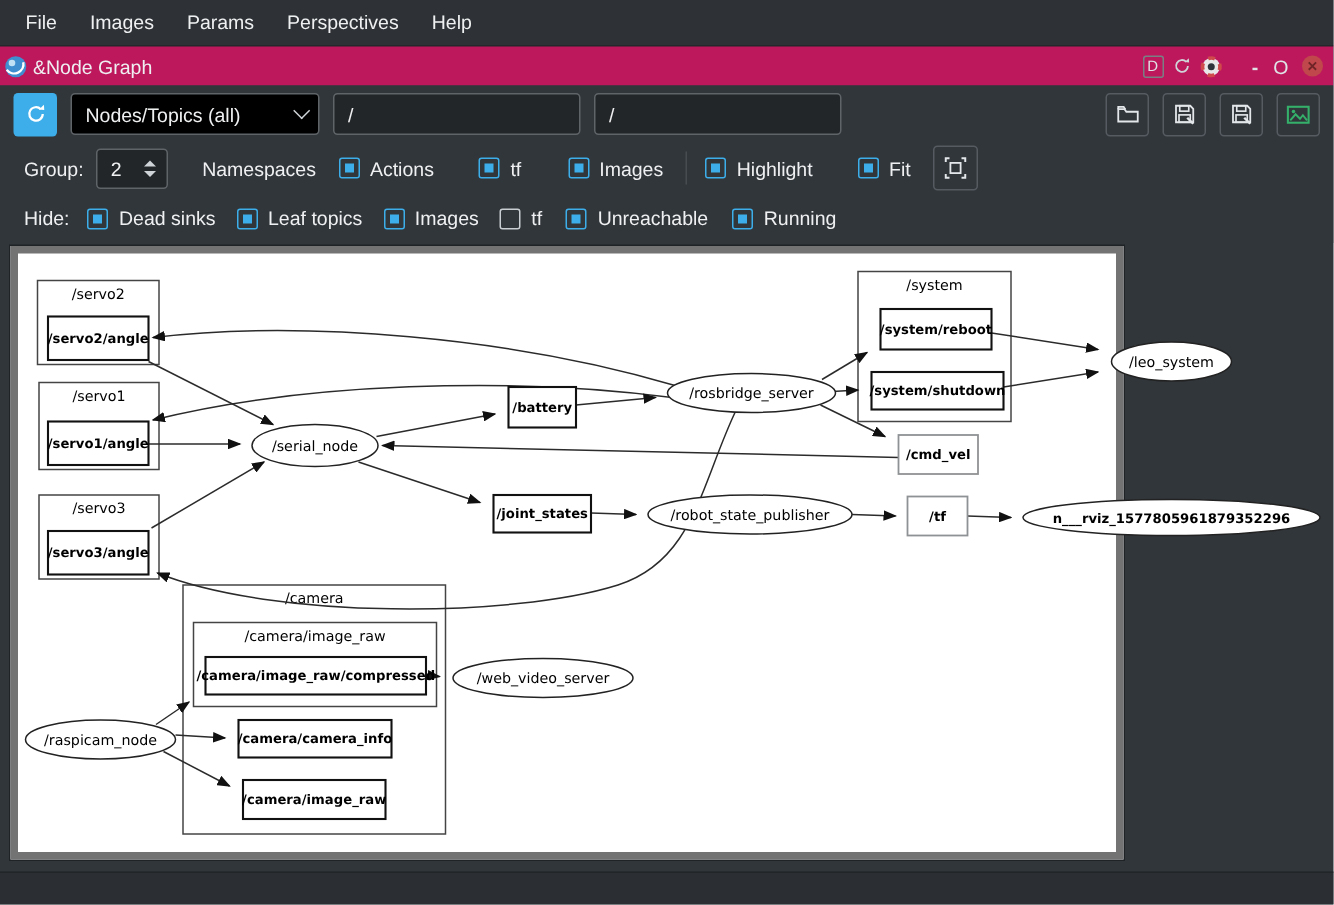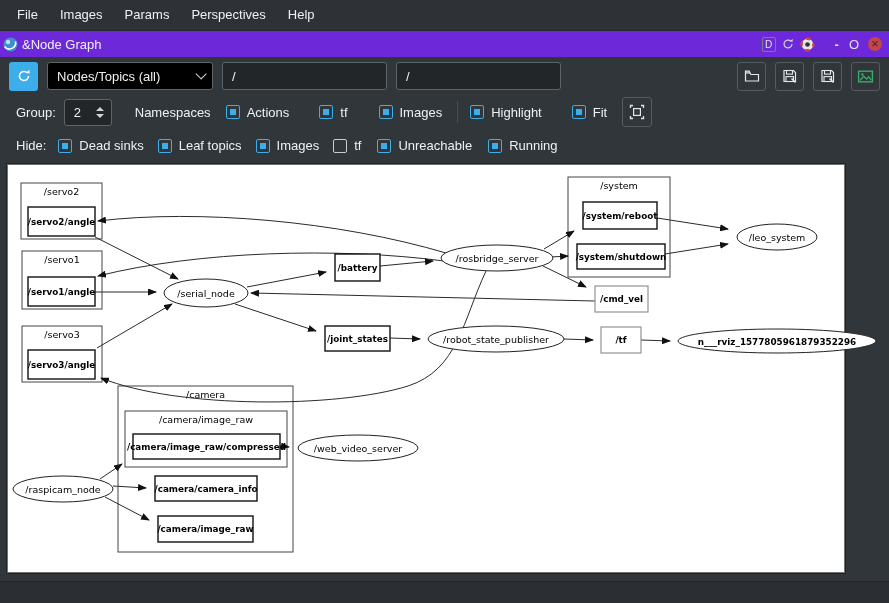--- a/index.html
+++ b/index.html
@@ -6,21 +6,21 @@
   html,body { margin:0; padding:0; }
   body {
     width:889px; height:603px; position:relative; overflow:hidden;
     background:#31363b; color:#eff0f1;
     font-family:"Liberation Sans", sans-serif; font-size:13px;
   }
   
   .menubar { height:30px; display:flex; align-items:center; background:#2e3236; padding-left:6px; }
   .menu-item { padding:0 11px; line-height:30px; cursor:default; }
   
-  .dock-titlebar { height:27px; display:flex; align-items:center; background:#6d28d9;
+  .dock-titlebar { height:27px; display:flex; align-items:center; background:#be185d;
     border-top:1px solid #24282b; padding:0 7px 0 3px; }
   .title-icon { width:15px; height:15px; display:inline-block; }
   .title-text { margin-left:4px; }
   .tb-btns { margin-left:auto; display:flex; align-items:center; gap:4px; }
   .dock-d-btn { width:14px; height:15px; border:1px solid #7a7f84; border-radius:2px;
     font-size:10px; display:flex; align-items:center; justify-content:center; color:#dfe3e6; }
   .tb-icon { width:16px; height:16px; display:flex; align-items:center; justify-content:center; }
   .win-min { margin-left:12px; color:#dfe3e6; font-weight:bold; padding:0 3px; }
   .win-max { color:#dfe3e6; font-size:13px; padding:0 3px; }
   .win-close { width:14px; height:14px; border-radius:50%; background:#c0474b; color:#6e2427;
@@ -49,22 +49,22 @@
   .spin-dn { width:0; height:0; border-left:4px solid transparent; border-right:4px solid transparent; border-top:4px solid #cfd4d8; }
   .cb { display:flex; align-items:center; gap:7px; }
   .cb .box { width:14px; height:14px; border-radius:2px; position:relative; flex:none; }
   .cb .box.checked { border:1px solid #3daee9; }
   .cb .box.checked::after { content:""; position:absolute; inset:3px; background:#3daee9; }
   .cb .box.unchecked { border:1px solid #c8cdd1; }
   .vsep { width:1px; height:22px; background:#474c51; }
   .fit-btn { width:30px; height:30px; border:1px solid #565b61; border-radius:3px;
     display:flex; align-items:center; justify-content:center; }
   
-  .canvas { position:absolute; left:7px; top:164px; width:838px; height:409px; background:#ffffff;
-    border:1px solid #737373; box-shadow:0 0 0 1px #1f2326; }
+  .canvas { position:absolute; left:7px; top:164px; width:742px; height:409px; background:#ffffff;
+    border:5px solid #737373; box-shadow:0 0 0 1px #1f2326; }
   .statusbar { position:absolute; left:0; right:0; bottom:0; height:22px; background:#2b2f33; border-top:1px solid #212528; }
   svg text { fill:#000; }
   .g-label { font:9.5px "DejaVu Sans", sans-serif; }
   .t-label { font:bold 8.8px "DejaVu Sans", sans-serif; }
   .n-label { font:9.5px "DejaVu Sans", sans-serif; }
 </style>
 </head>
 <body>
 
 <div class="menubar">

